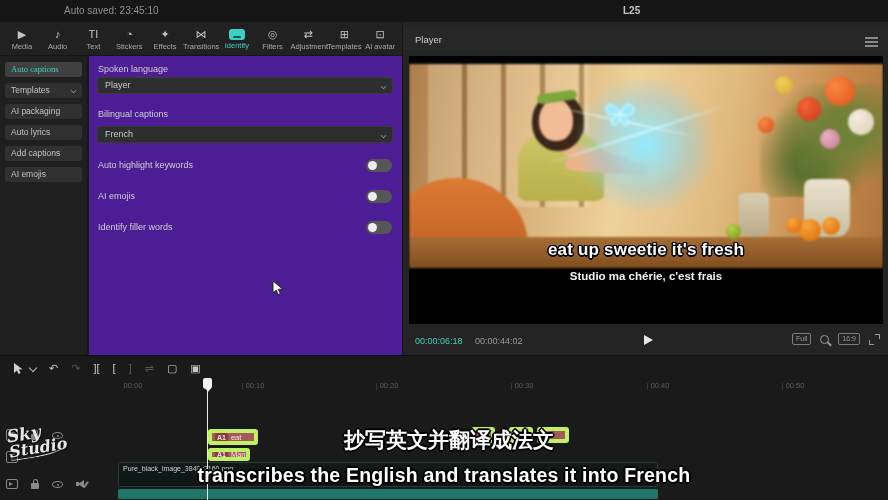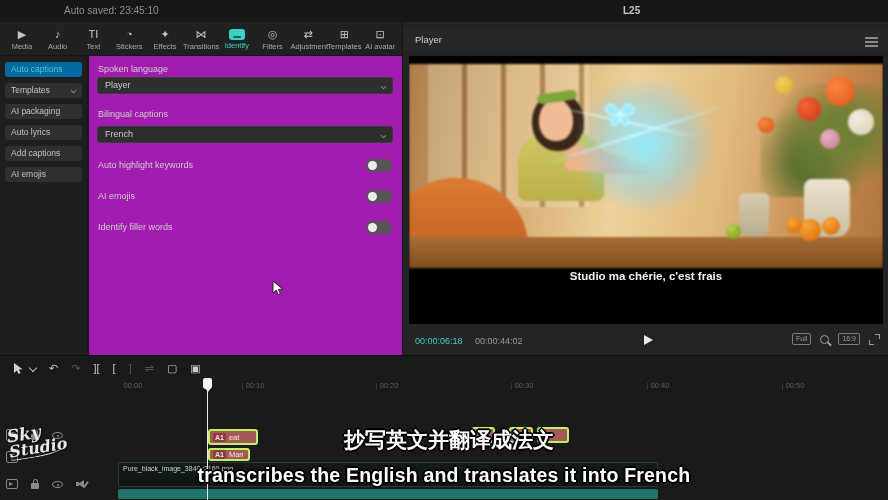--- a/index.html
+++ b/index.html
@@ -17,25 +17,25 @@
   .tb-item { width:36px; text-align:center; cursor:pointer; }
   .tb-glyph { display:block; height:14px; line-height:14px; font-size:11px; color:#c3c3c3; }
   .tb-label { display:block; font-size:7.5px; color:#a8a8a8; margin-top:1px; white-space:nowrap; }
   .tb-item.active .tb-glyph { width:16px; height:11px; background:#3ecfc3; border-radius:3px; margin:2px auto 1px; color:transparent; position:relative; }
   .tb-item.active .tb-glyph::after { content:""; position:absolute; left:4px; bottom:2px; width:8px; height:2px; background:#135a53; border-radius:1px; }
   .tb-item.active .tb-label { color:#3ecfc3; }
 
   
   .sidebar { position:absolute; left:0; top:56px; width:88px; height:299px; background:#1f1f1f; border-right:1px solid #171717; }
   .sb-item { position:relative; margin:6px 5px 0 5px; height:15px; background:#303030; border-radius:3px; color:#c2c2c2; font-size:8.5px; line-height:15px; padding-left:6px; cursor:pointer; white-space:nowrap; }
-  .sb-item.active { color:#3ecfc3; background:#0369a1; }
+  .sb-item.active { color:#3ecfc3; background:#404040;font-family:Liberation Serif, serif; }
   .chev { position:absolute; right:6px; top:5px; width:5px; height:5px; border-right:1px solid #9a9a9a; border-bottom:1px solid #9a9a9a; transform:rotate(45deg) scale(.8); }
 
   
-  .cap-panel { position:absolute; left:89px; top:56px; width:313px; height:299px; background:#a21caf; }
+  .cap-panel { position:absolute; left:89px; top:56px; width:313px; height:299px; background:#4c1d95; }
   .field-label { position:absolute; left:9px; font-size:9px; color:#cfcfcf; }
   .dropdown { position:absolute; left:8px; width:296px; height:17px; background:#2e2e2e; border:1px solid #3a3a3a; border-radius:3px; font-size:9px; color:#c9c9c9; line-height:15px; padding-left:7px; cursor:pointer; }
   .dropdown .chev { top:6px; }
   .toggle-row-label { position:absolute; left:9px; font-size:9px; color:#cfcfcf; }
   .toggle { position:absolute; left:277px; width:26px; height:13px; background:#565656; border-radius:7px; cursor:pointer; }
   .toggle::after { content:""; position:absolute; left:2px; top:2px; width:9px; height:9px; background:#ededed; border-radius:50%; }
   .panel-footer { position:absolute; left:89px; top:327px; width:313px; height:28px; background:#2b2b2b; border-top:1px solid #1d1d1d; }
   .checkbox { position:absolute; left:10px; top:9px; width:10px; height:10px; border:1px solid #6a6a6a; border-radius:2px; background:#222; cursor:pointer; }
   .checkbox-label { position:absolute; left:26px; top:9px; font-size:9px; color:#d6d6d6; }
   .generate-btn { position:absolute; right:10px; top:5px; width:56px; height:17px; background:#3ecfc3; border-radius:4px; color:#fff; font-size:9px; font-weight:bold; text-align:center; line-height:17px; cursor:pointer; }
@@ -104,21 +104,21 @@
   .ic-film { width:12px; height:10px; border:1px solid #8a8a8a; border-radius:2px; position:relative; cursor:pointer; }
   .ic-film::after { content:""; position:absolute; left:2px; top:2px; width:0; height:0; border-top:2.5px solid transparent; border-bottom:2.5px solid transparent; border-left:4px solid #8a8a8a; }
   .ic-lock { width:8px; height:6px; background:#8a8a8a; border-radius:1px; position:relative; margin-top:3px; cursor:pointer; }
   .ic-lock::before { content:""; position:absolute; top:-4px; left:1.5px; width:3px; height:4px; border:1.2px solid #8a8a8a; border-bottom:none; border-radius:3px 3px 0 0; }
   .ic-eye { width:11px; height:7px; border:1px solid #8a8a8a; border-radius:50%; position:relative; cursor:pointer; }
   .ic-eye::after { content:""; position:absolute; left:3.5px; top:2px; width:2px; height:2px; background:#8a8a8a; border-radius:50%; }
   .ic-mute { position:relative; width:12px; height:10px; cursor:pointer; }
   .ic-mute::before { content:""; position:absolute; left:0; top:3px; width:3px; height:4px; background:#8a8a8a; }
   .ic-mute::after { content:""; position:absolute; left:2px; top:1px; border-top:4px solid transparent; border-bottom:4px solid transparent; border-right:6px solid #8a8a8a; }
   .ic-mute .slash { position:absolute; left:9px; top:2px; width:1.5px; height:7px; background:#8a8a8a; transform:rotate(35deg); }
-  .caption-clip { position:absolute; height:16px; background:#a65959; border:2px solid #bef264; border-radius:3px; display:flex; align-items:center; gap:3px; padding:0 3px; overflow:hidden; cursor:pointer; }
+  .caption-clip { position:absolute; height:16px; background:#a65959; border:4px solid #bef264; border-radius:3px; display:flex; align-items:center; gap:3px; padding:0 3px; overflow:hidden; cursor:pointer; }
   .clip-badge { font-size:7px; color:#f2dede; background:#8a3e3e; border-radius:2px; padding:0 2px; line-height:9px; font-weight:bold; }
   .clip-text { font-size:7.5px; color:#f5eaea; white-space:nowrap; }
   .video-clip { position:absolute; left:118px; top:106px; width:540px; height:25px; background:linear-gradient(#131b1a,#0e1514); border:1px solid #2a3a37; border-radius:2px; overflow:hidden; cursor:pointer; }
   .video-clip-name { position:absolute; left:4px; top:2px; font-size:7px; color:#c7d4d1; white-space:nowrap; }
   .audio-strip { position:absolute; left:118px; top:133px; width:540px; height:10px; background:#20756a; border-radius:2px; cursor:pointer; }
 
   
   .watermark { position:absolute; left:8px; top:425px; transform:rotate(-9deg); color:#e8e8e8; font-family:"DejaVu Serif", serif; font-style:italic; font-weight:bold; text-shadow:1px 1px 2px rgba(0,0,0,.7); z-index:8; }
   .watermark .wm1 { font-size:17px; line-height:15px; }
   .watermark .wm2 { font-size:16px; line-height:16px; border-bottom:1.5px solid #e8e8e8; border-radius:0 0 60% 10%; }
@@ -238,20 +238,21 @@
         <div class="sc-hair"></div>
         <div class="sc-face"></div>
         <div class="sc-band"></div>
         <div class="sc-glow"></div>
         <div class="sc-streak1"></div>
         <div class="sc-streak2"></div>
         <svg class="butterfly" viewBox="0 0 34 28" style="filter:drop-shadow(0 0 4px #8fe6ff);">
           <path d="M17 14 C10 2 2 4 3 11 C4 17 12 17 17 14 C12 17 6 22 10 26 C14 28 17 20 17 14 C22 2 30 4 31 11 C30 17 22 17 17 14 C22 17 28 22 24 26 C20 28 17 20 17 14 Z" fill="rgba(160,235,255,.85)" stroke="#e8fbff" stroke-width="1"></path>
         </svg>
       </div>
+      <div class="vid-caption-en">eat up sweetie it's fresh</div>
       <div class="vid-caption-fr">Studio ma chérie, c'est frais</div>
     </div>
     <div class="player-controls">
       <span class="tc-current">00:00:06:18</span>
       <span class="tc-duration">00:00:44:02</span>
       <span class="play-btn"></span>
       <div class="pc-right">
         <span class="mini-box">Full</span>
         <span class="ic-zoomfit"></span>
         <span class="mini-box">16:9</span>

